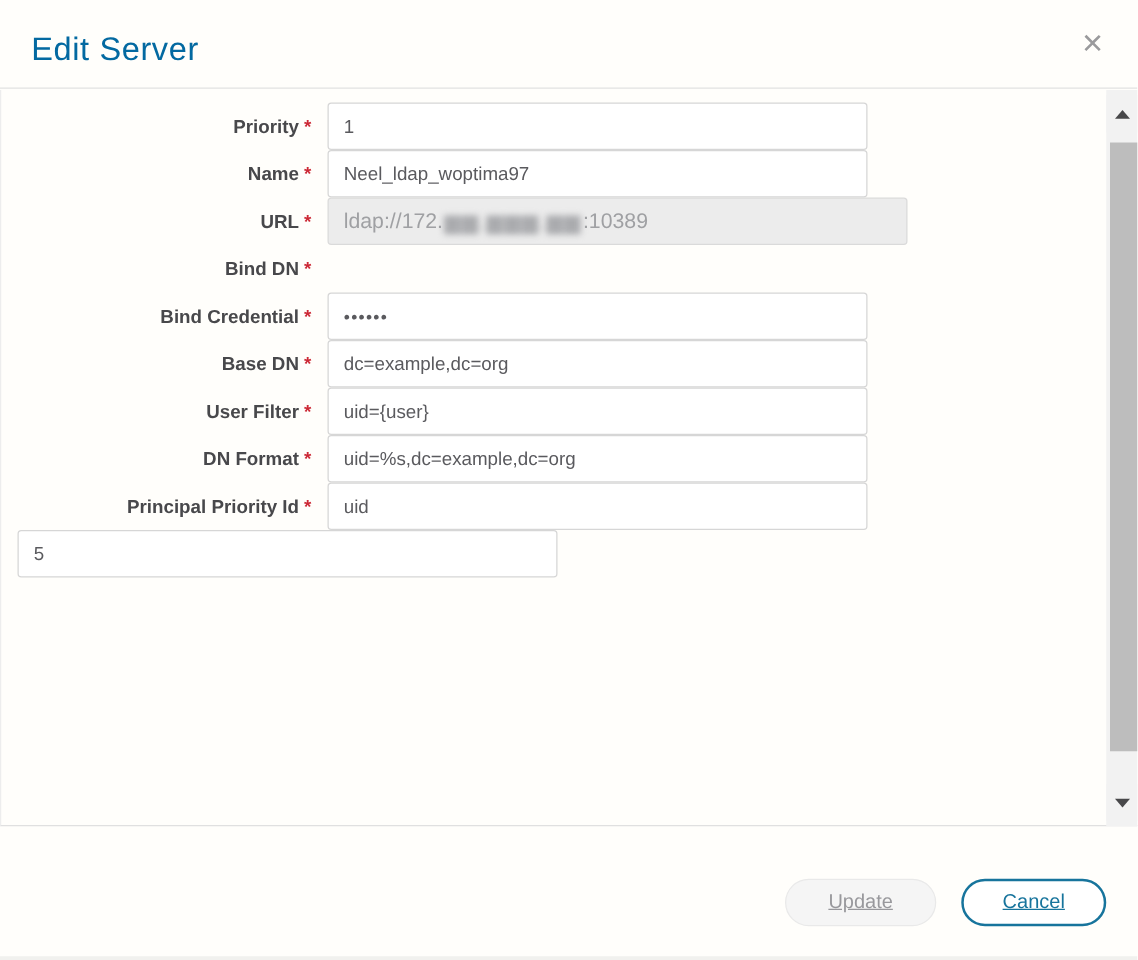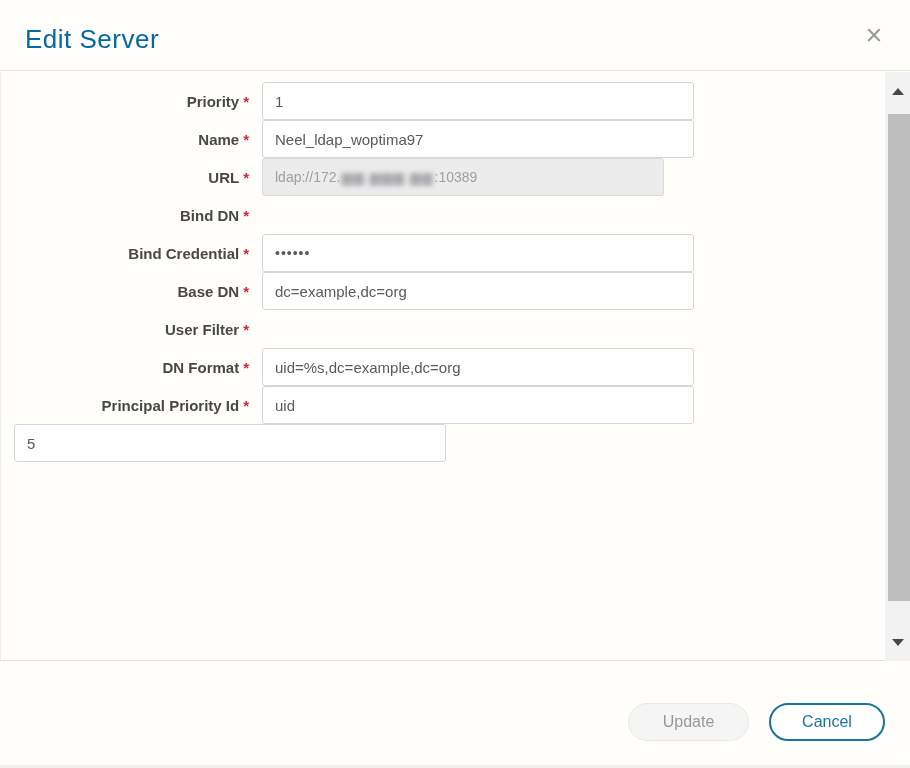--- a/index.html
+++ b/index.html
@@ -13,37 +13,37 @@
   .modal-header { position:absolute; left:0; top:0; width:910px; height:71px; background:#fffefb; border-bottom:1px solid #e2e2e2; }
   .modal-title { position:absolute; left:25px; top:24px; font-size:26px; font-weight:400; letter-spacing:.5px; color:#0369a1; }
   .close-x { position:absolute; right:22px; top:22px; width:28px; height:28px; font-size:29px; line-height:26px; text-align:center; color:#9a9a9c; cursor:pointer; font-weight:400; }
 
   
   .scroll-area { position:absolute; left:0; top:72px; width:910px; height:589px; background:#fffefb; border-left:1px solid #ededed; border-bottom:1px solid #e0e0e0; padding-top:10px; }
   .row { display:flex; align-items:center; height:38px; }
   .lbl { width:248px; text-align:right; font-size:15px; font-weight:bold; color:#48484b; white-space:nowrap; }
   .req { color:#cc2936; margin-left:4px; font-weight:bold; }
   .inp { margin-left:13px; width:432px; height:38px; border:1px solid #d6d6d6; border-radius:3px; background:#fff; font-family:"Liberation Sans", sans-serif; font-size:15px; color:#5a5a5e; padding:0 12px; outline:none; }
-  .inp-div { margin-left:13px; width:402px; height:38px; border:1px solid #dadada; border-radius:3px; display:flex; align-items:center; padding:0 12px; font-size:14px; }
+  .inp-div { margin-left:13px; width:464px; height:38px; border:1px solid #dadada; border-radius:3px; display:flex; align-items:center; padding:0 12px; font-size:17px; }
   .disabled-field { background:#ececec; color:#9fa0a3; }
   .redacted { filter:blur(2.5px); color:#aaabae; margin:0 1px; letter-spacing:1px; }
   .masked { letter-spacing:1px; font-size:14px; }
 
   
   .sb-track { position:absolute; right:0; top:72px; width:25px; height:589px; background:#f2f2f2; }
   .sb-btn { position:absolute; left:0; width:25px; height:30px; display:flex; align-items:center; justify-content:center; background:#f2f2f2; cursor:pointer; }
   .sb-btn.up { top:4px; }
   .sb-btn.down { bottom:4px; }
   .tri-up { width:0; height:0; border-left:6px solid transparent; border-right:6px solid transparent; border-bottom:7px solid #48484a; }
   .tri-down { width:0; height:0; border-left:6px solid transparent; border-right:6px solid transparent; border-top:7px solid #48484a; }
   .sb-thumb { position:absolute; left:3px; top:42px; width:22px; height:487px; background:#bdbdbd; cursor:grab; }
 
   
   .modal-footer { position:absolute; left:0; top:662px; width:910px; height:106px; background:#fffefb; border-bottom:3px solid #f1f1ee; }
-  .btn { position:absolute; top:41px; height:38px; border-radius:19px; font-family:"Liberation Sans", sans-serif; font-size:16px; cursor:pointer; }
+  .btn { position:absolute; top:41px; height:38px; border-radius:19px; font-family:"Liberation Sans", sans-serif; font-size:16px; cursor:pointer;text-decoration:underline; }
   .btn-update { left:628px; width:121px; background:#f5f5f5; border:1px solid #e9e9e9; color:#98989c; }
   .btn-cancel { left:769px; width:116px; background:#fff; border:2px solid #17749c; color:#17749c; }
 </style>
 </head>
 <body>
 
 <div class="page">
 
   <div class="top-remnant" style="left:25px;width:52px;"></div>
   <div class="top-remnant" style="left:82px;width:38px;"></div>
@@ -88,20 +88,21 @@
       <input class="inp masked" value="••••••" style="">
     </div>
 
     <div class="row">
       <label class="lbl"><span>Base DN</span><span class="req">*</span></label>
       <input class="inp" value="dc=example,dc=org" style="">
     </div>
 
     <div class="row">
       <label class="lbl"><span>User Filter</span><span class="req">*</span></label>
+      <input class="inp" value="uid={user}" style="">
     </div>
 
     <div class="row">
       <label class="lbl"><span>DN Format</span><span class="req">*</span></label>
       <input class="inp" value="uid=%s,dc=example,dc=org" style="">
     </div>
 
     <div class="row">
       <label class="lbl"><span>Principal Priority Id</span><span class="req">*</span></label>
       <input class="inp" value="uid" style="">

